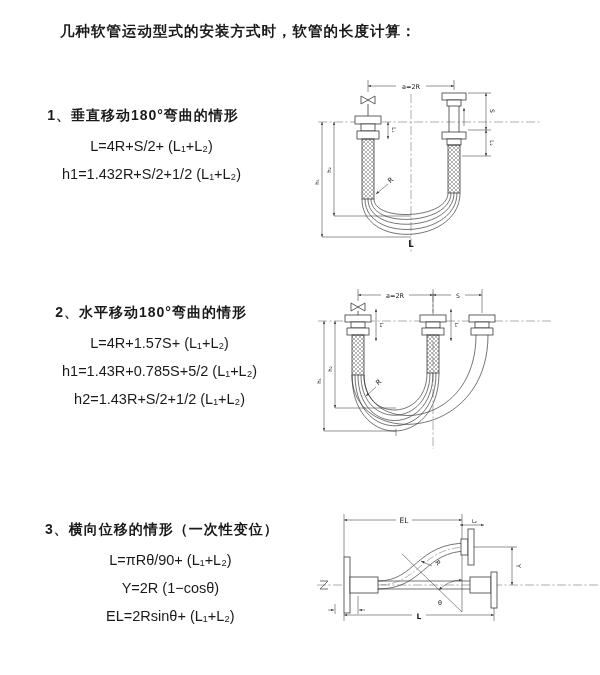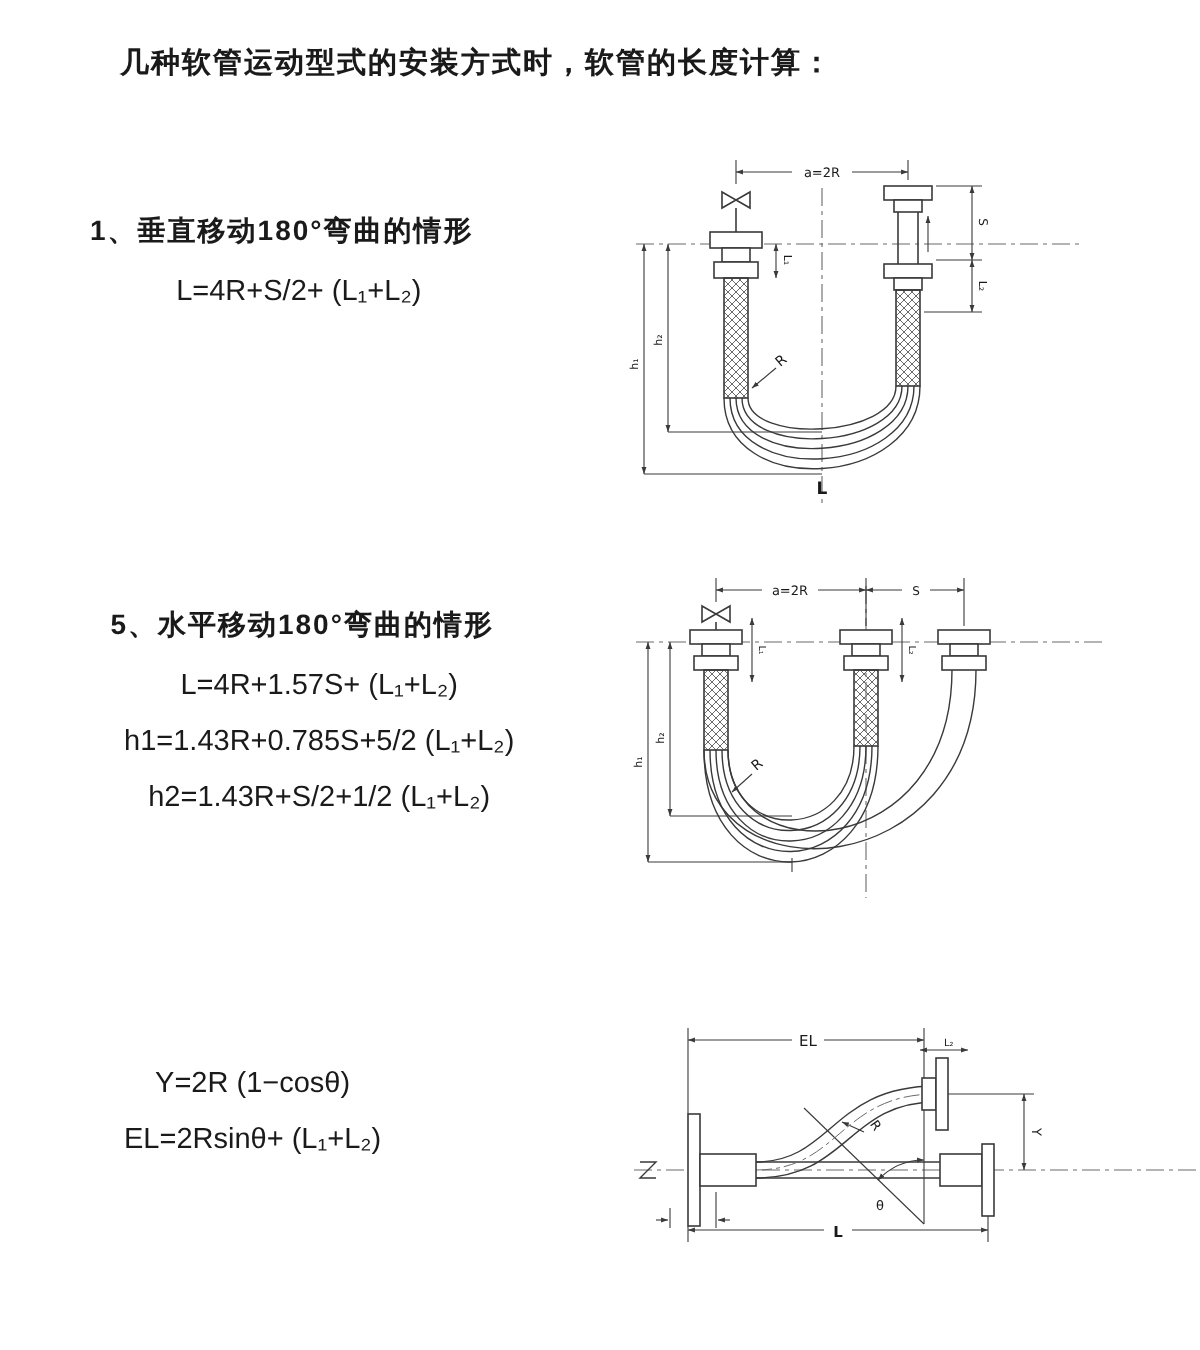--- a/index.html
+++ b/index.html
@@ -24,34 +24,37 @@
 </style>
 </head>
 <body>
 
 <div class="title">几种软管运动型式的安装方式时，软管的长度计算：</div>
 
 <div class="sec" id="sec1">
   <div class="heading">1、垂直移动180°弯曲的情形</div>
   <div class="formulas">
     <div>L=4R+S/2+ (L₁+L₂)</div>
+    <div>h1=1.432R+S/2+1/2 (L₁+L₂)</div>
   </div>
 </div>
 
 <div class="sec" id="sec2">
-  <div class="heading">5、水平移动180°弯曲的情形</div>
+  <div class="heading">2、水平移动180°弯曲的情形</div>
   <div class="formulas">
     <div>L=4R+1.57S+ (L₁+L₂)</div>
     <div>h1=1.43R+0.785S+5/2 (L₁+L₂)</div>
     <div>h2=1.43R+S/2+1/2 (L₁+L₂)</div>
   </div>
 </div>
 
 <div class="sec" id="sec3">
+  <div class="heading">3、横向位移的情形（一次性变位）</div>
   <div class="formulas">
+    <div>L=πRθ/90+ (L₁+L₂)</div>
     <div>Y=2R (1−cosθ)</div>
     <div>EL=2Rsinθ+ (L₁+L₂)</div>
   </div>
 </div>
 
 <div class="diag" id="d1">
 <svg width="235" height="190" viewBox="0 0 235 190">
   <defs>
     <marker id="a1" viewBox="0 0 10 10" refX="9" refY="5" markerWidth="7" markerHeight="7" orient="auto-start-reverse">
       <path d="M0,1.8 L9,5 L0,8.2 z" fill="#3a3a3a"></path>

